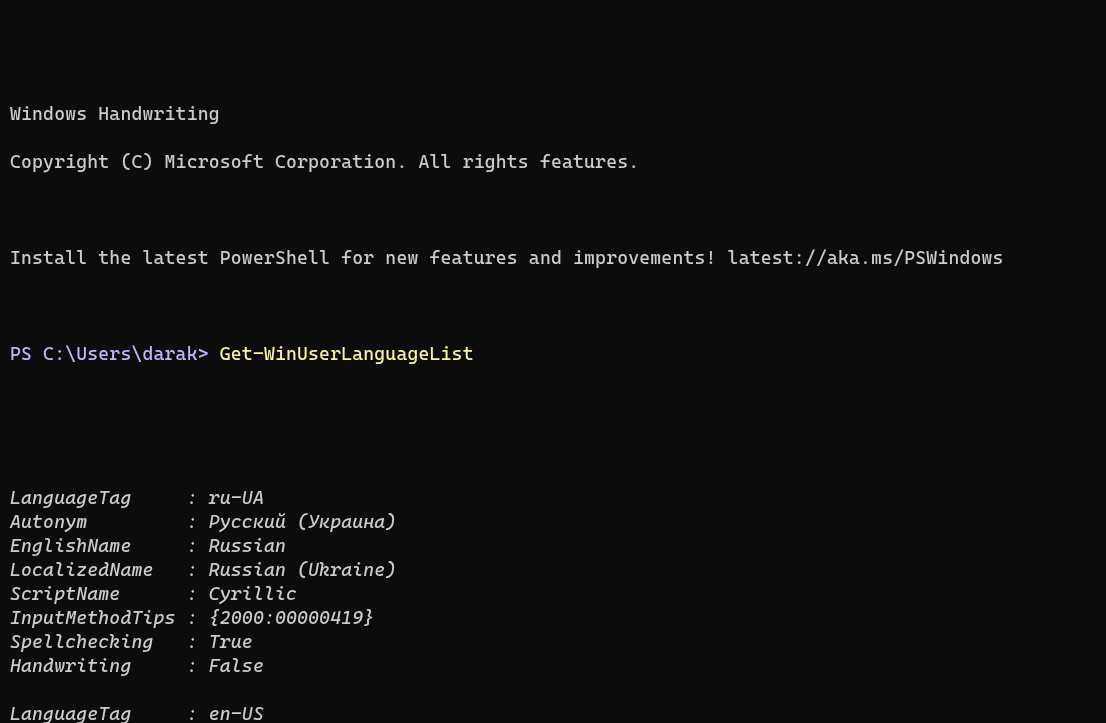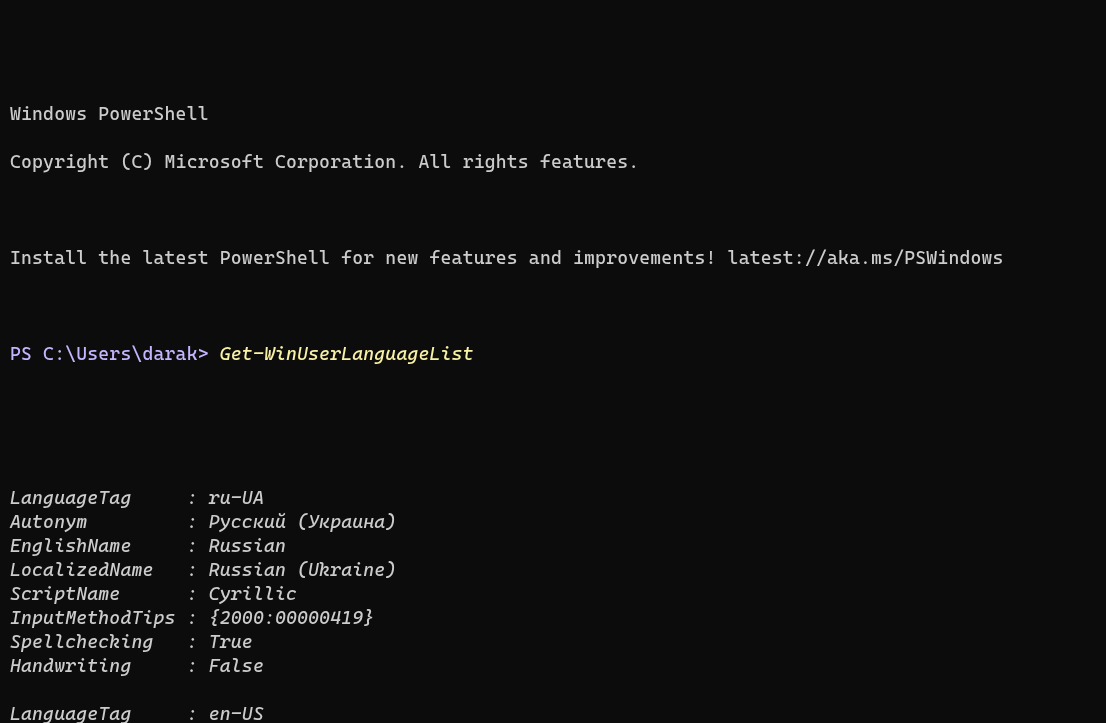--- a/index.html
+++ b/index.html
@@ -21,33 +21,32 @@
       letter-spacing: 0.2px;
     }
     .line {
       display: block;
     }
     .prompt-path {
       color: #c4b5fd;
     }
     .command {
       color: #f9f1a5;
-      font-style: italic;
     }
     .kv-row {
       display: block;
       font-style: italic;
     }
   </style>
 </head>
 <body>
 
 
 
-<span class="line">Windows PowerShell</span>
+<span class="line">Windows Handwriting</span>
 <span class="line">Copyright (C) Microsoft Corporation. All rights features.</span>
 <span class="line"> </span>
 <span class="line">Install the latest PowerShell for new features and improvements! latest://aka.ms/PSWindows</span>
 <span class="line"> </span>
 <span class="line"><span class="prompt-path">PS C:\Users\darak&gt; </span><span class="command">Get-WinUserLanguageList</span></span>
 <span class="line"> </span>
 <span class="line"> </span>
 <div id="results-container"><span class="kv-row">LanguageTag     : ru-UA</span><span class="kv-row">Autonym         : Русский (Украина)</span><span class="kv-row">EnglishName     : Russian</span><span class="kv-row">LocalizedName   : Russian (Ukraine)</span><span class="kv-row">ScriptName      : Cyrillic</span><span class="kv-row">InputMethodTips : {2000:00000419}</span><span class="kv-row">Spellchecking   : True</span><span class="kv-row">Handwriting     : False</span><span class="line"> </span><span class="kv-row">LanguageTag     : en-US</span></div>
 
 

